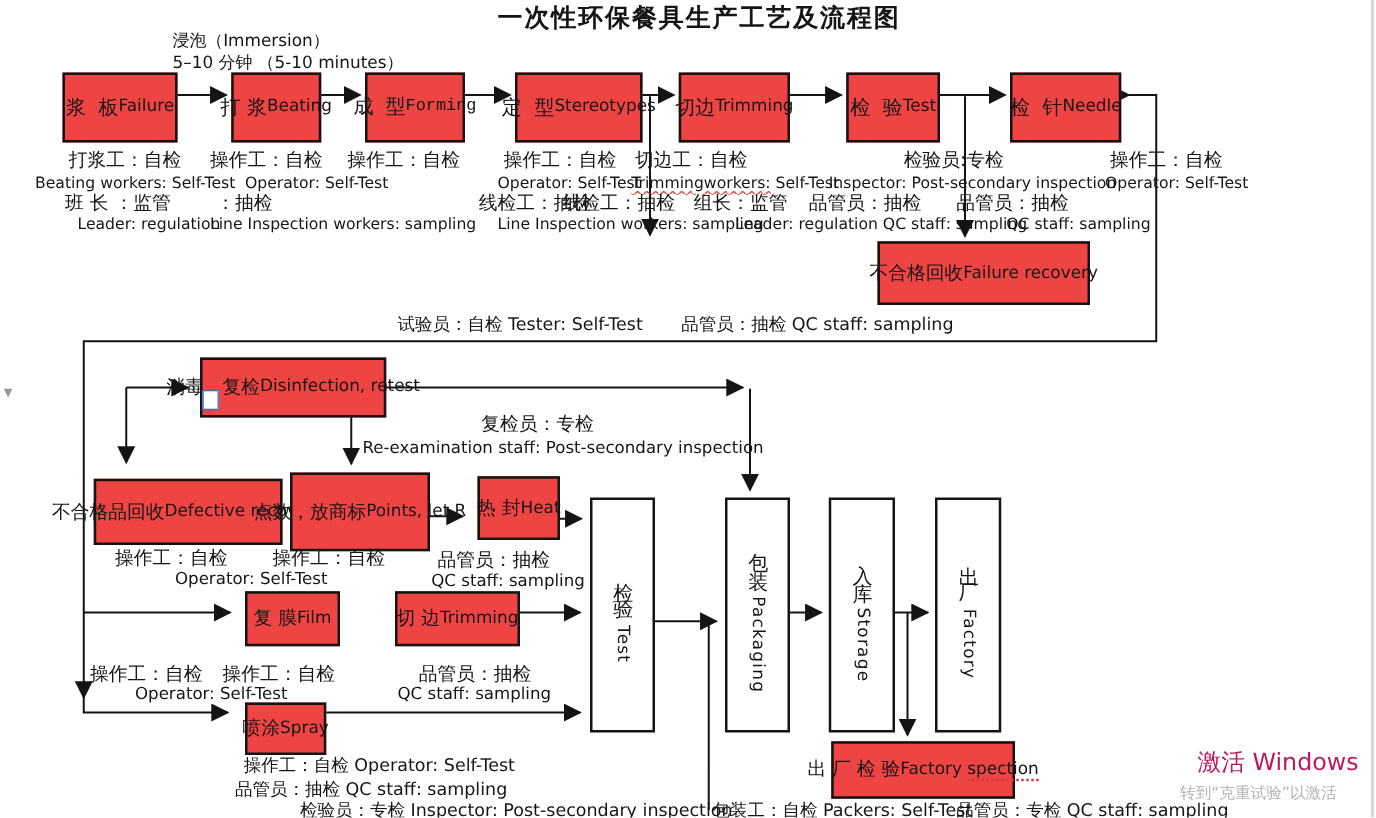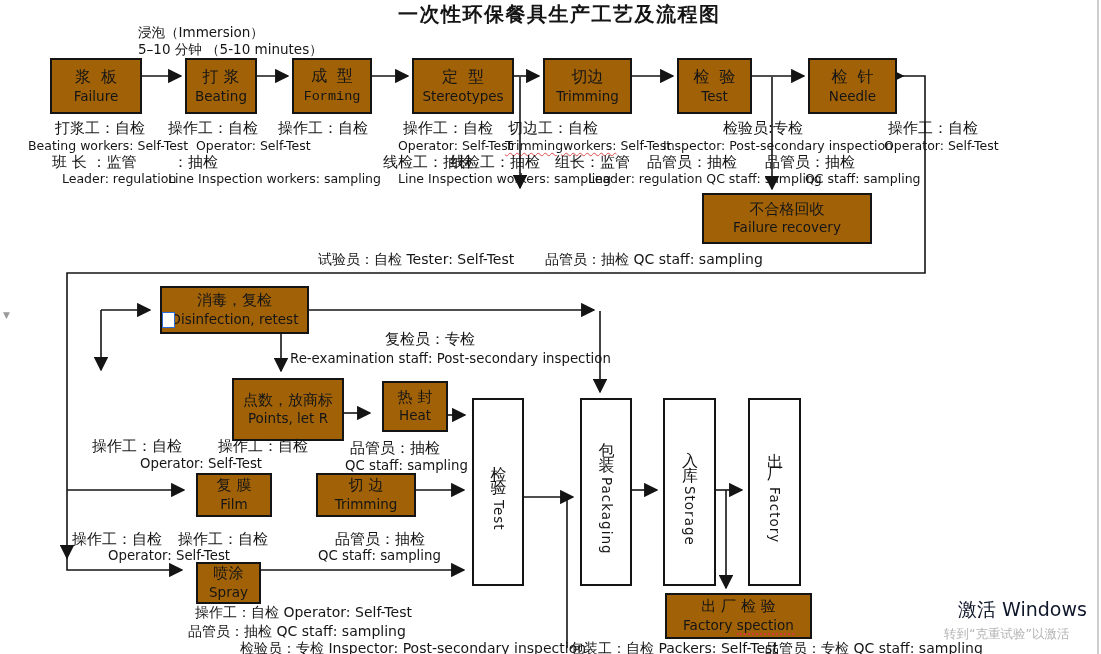--- a/index.html
+++ b/index.html
@@ -2,21 +2,21 @@
 <html><head>
 <meta charset="utf-8">
 <style>
   html,body{margin:0;padding:0;}
   body{width:1101px;height:654px;overflow:hidden;background:#ffffff;
        font-family:"DejaVu Sans","Liberation Sans",sans-serif;color:#151515;}
   #canvas{position:relative;width:1101px;height:654px;background:#fff;}
   svg.wires{position:absolute;left:0;top:0;}
   .title{position:absolute;left:398px;top:1px;font-size:20px;font-weight:bold;letter-spacing:1.5px;white-space:nowrap;}
   .note{position:absolute;font-size:13.5px;white-space:nowrap;}
-  .box{position:absolute;border:2px solid #141414;background:#a16207;display:flex;flex-direction:column;
+  .box{position:absolute;border:2px solid #141414;background:#ef4444;display:flex;flex-direction:row;
        align-items:center;justify-content:center;line-height:1.3;text-align:center;}
   .box .zh{font-size:16px;white-space:pre;}
   .box .en{font-size:13.5px;white-space:nowrap;}
   .box.small .zh{font-size:15px;}
   .vbox{position:absolute;border:2px solid #141414;background:#fff;display:flex;align-items:center;justify-content:center;}
   .vbox .inner{writing-mode:vertical-rl;text-orientation:mixed;white-space:nowrap;}
   .vbox .zh{font-size:16px;letter-spacing:14px;}
   .vbox .en{font-size:13.5px;margin-top:14px;letter-spacing:1px;}
   .ann{position:absolute;white-space:nowrap;}
   .cn{font-size:15px;}
@@ -114,20 +114,24 @@
     <span class="en">Needle</span>
   </div>
 
   <div class="box small" style="left:702px;top:193px;width:166px;height:47px;">
     <span class="zh">不合格回收</span>
     <span class="en">Failure recovery</span>
   </div>
   <div class="box small" style="left:160px;top:286px;width:145px;height:44px;">
     <span class="zh">消毒，复检</span>
     <span class="en">Disinfection, retest</span>
+  </div>
+  <div class="box small" style="left:75px;top:383px;width:147px;height:49px;">
+    <span class="zh">不合格品回收</span>
+    <span class="en">Defective recovery</span>
   </div>
   <div class="box small" style="left:232px;top:378px;width:108px;height:59px;">
     <span class="zh">点数，放商标</span>
     <span class="en">Points, let R</span>
   </div>
   <div class="box small" style="left:382px;top:381px;width:62px;height:47px;">
     <span class="zh">热 封</span>
     <span class="en">Heat</span>
   </div>
 
@@ -215,16 +219,16 @@
   <div class="ann mix" style="left:195px;top:604px;">操作工：自检 Operator: Self-Test</div>
   <div class="ann mix" style="left:188px;top:623px;">品管员：抽检 QC staff: sampling</div>
   <div class="ann mix" style="left:240px;top:640px;">检验员：专检 Inspector: Post-secondary inspection</div>
   <div class="ann mix" style="left:570px;top:640px;">包装工：自检 Packers: Self-Test</div>
   <div class="ann mix" style="left:765px;top:640px;">品管员：专检 QC staff: sampling</div>
 
   <div class="tri">▼</div>
   <div class="ime"></div>
   <div class="edge"></div>
 
-  <div class="wm1" style="color:#0f172a;">激活 Windows</div>
+  <div class="wm1" style="color:#be185d;">激活 Windows</div>
   <div class="wm2" style="color:#b3b3b3;">转到“克重试验”以激活</div>
 
 </div>
 
 </body></html>

